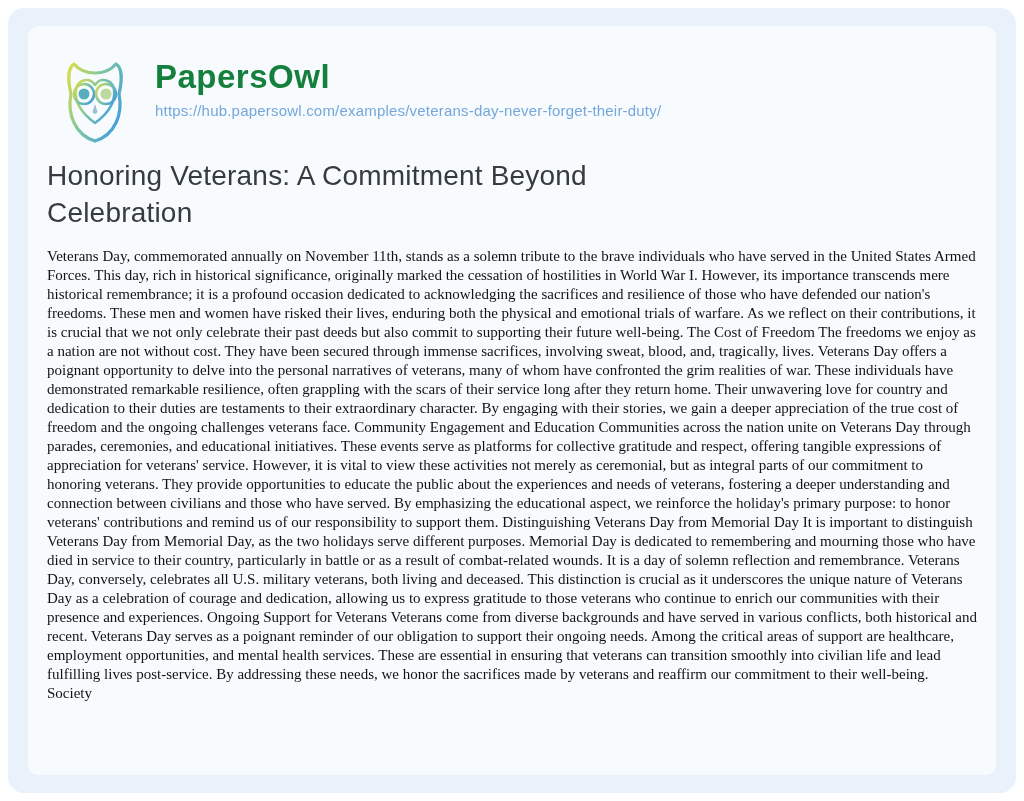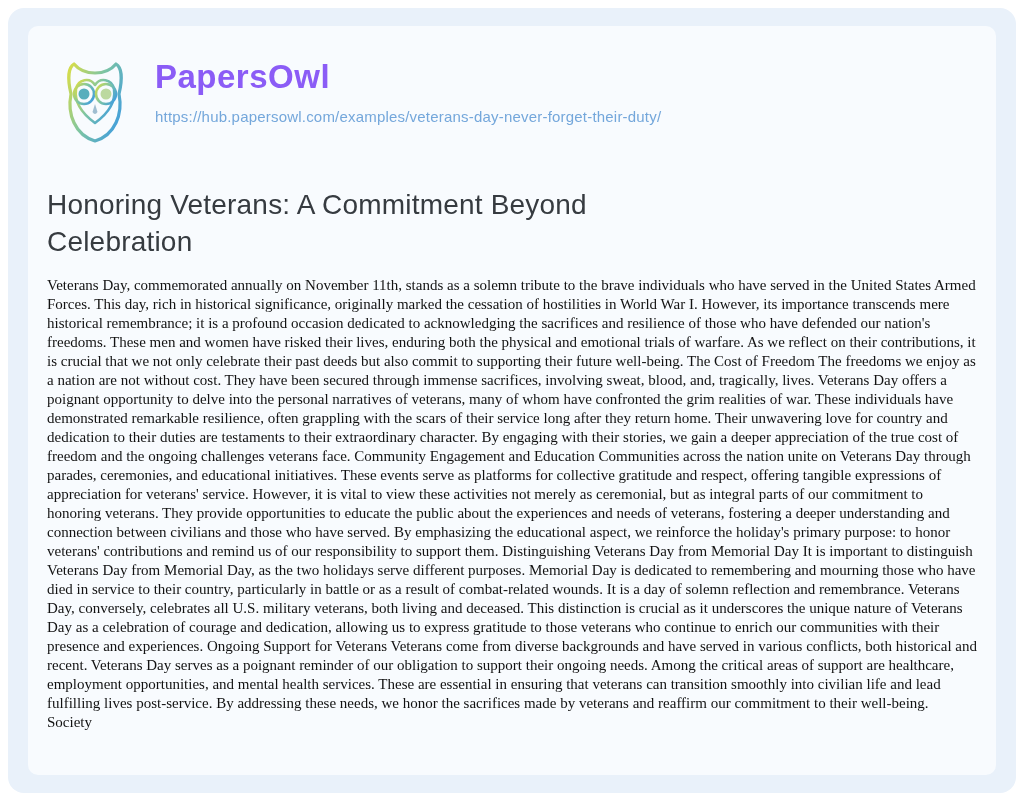--- a/index.html
+++ b/index.html
@@ -33,33 +33,33 @@
     width:100px;height:104px;
     flex:0 0 auto;
   }
   .brand-col{
     padding-top:6px;
   }
   .brand-name{
     font-size:33px;
     font-weight:bold;
     letter-spacing:0.5px;
-    color:#8b5cf6;
+    color:#15803d;
     line-height:1.15;
   }
   .source-url{
     display:inline-block;
-    margin-top:12px;
+    margin-top:6px;
     font-size:15px;
     color:#74a7db;
     text-decoration:none;
     letter-spacing:0.2px;
   }
   .article-title{
-    margin:30px 0 0 0;
+    margin:1px 0 0 0;
     max-width:630px;
     font-size:28px;
     font-weight:400;
     line-height:37px;
     color:#363b40;
     letter-spacing:0.2px;
   }
   .article-body{
     margin:16px 0 0 0;
     width:930px;

